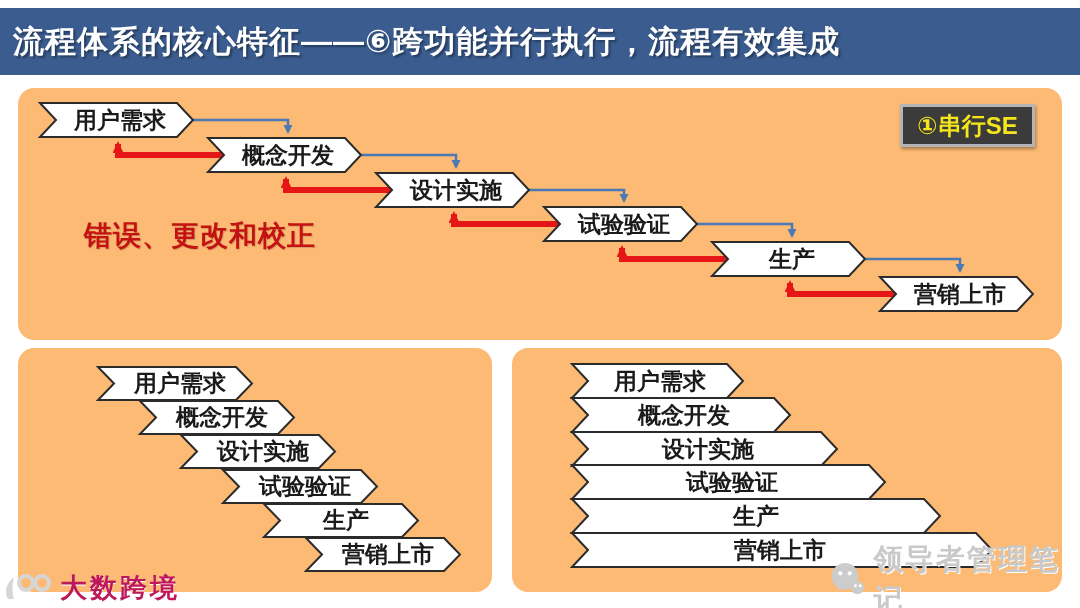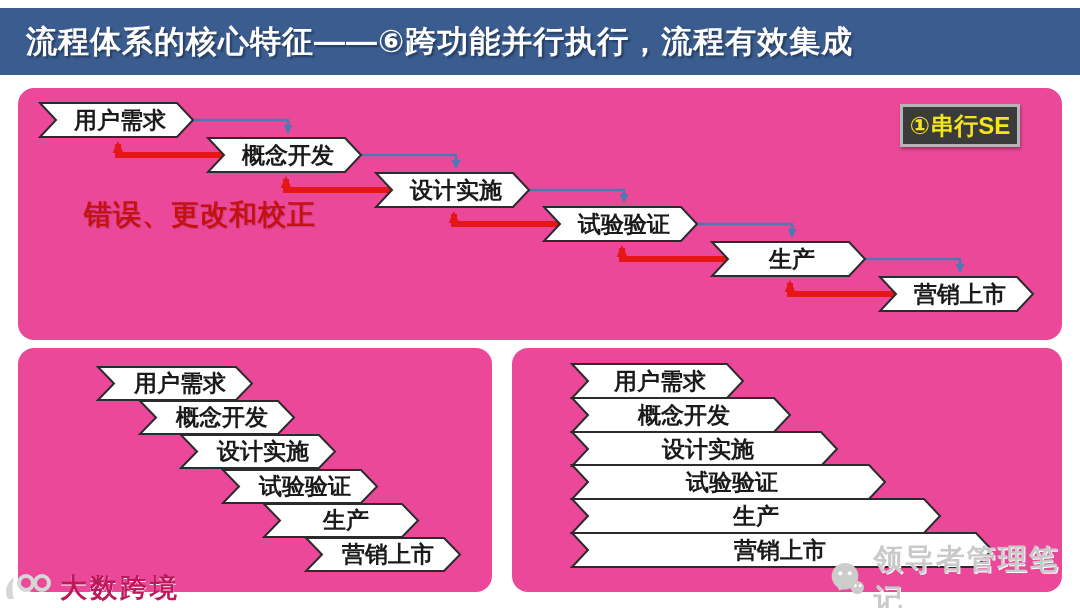--- a/index.html
+++ b/index.html
@@ -5,48 +5,48 @@
   * { margin:0; padding:0; box-sizing:border-box; }
   html,body { background:#ffffff; }
   body { font-family:"Liberation Sans","DejaVu Sans",sans-serif; }
   .page { position:relative; width:1080px; height:608px; background:#ffffff; overflow:hidden; }
 
   .title-bar {
     position:absolute; left:0; top:8px; width:1080px; height:67px;
     background:#3a5c8f; display:flex; align-items:center;
   }
   .title-bar .title-text {
-    color:#ffffff; font-size:31px; font-weight:bold; padding-left:26px;
+    color:#ffffff; font-size:31px; font-weight:bold; padding-left:13px;
     letter-spacing:1px; text-shadow:2px 2px 2px rgba(0,0,0,0.35); white-space:nowrap;
   }
 
   .panel {
-    position:absolute; background:#ec4899; border-radius:16px;
+    position:absolute; background:#fdba74; border-radius:16px;
   }
   .panel-top { left:18px; top:88px;  width:1044px; height:252px; }
   .panel-ce  { left:18px; top:348px; width:474px;  height:244px; }
   .panel-ie  { left:512px; top:348px; width:550px; height:244px; }
   .panel svg { position:absolute; left:0; top:0; }
 
   .chev { fill:#ffffff; stroke:#2b2b2b; stroke-width:2; stroke-linejoin:miter; }
   .stage-text { font-size:23px; font-weight:bold; fill:#1a1a1a; }
   .blue-line { fill:none; stroke:#4a79b3; stroke-width:2.5; }
   .red-line  { fill:none; stroke:#e41616; stroke-width:6; }
 
   .badge {
     position:absolute; background:#3b3b3b; border:3px solid #b5b5b5;
     display:flex; align-items:center; justify-content:center;
     color:#f5e61c; font-weight:bold; box-shadow:1px 2px 3px rgba(0,0,0,0.35);
   }
-  .badge-se { left:900px; top:104px; width:120px; height:43px; font-size:24px; }
+  .badge-se { left:900px; top:104px; width:135px; height:43px; font-size:24px; }
   .badge-ce { left:28px;  top:538px; width:157px; height:38px; font-size:22px; }
   .badge-ie { left:899px; top:363px; width:135px; height:39px; font-size:22px; }
 
   .feedback-label {
-    position:absolute; left:84px; top:196px;
+    position:absolute; left:84px; top:217px;
     color:#c41212; font-size:28px; font-weight:bold; letter-spacing:1px;
     text-shadow:1px 1px 1px rgba(0,0,0,0.15); white-space:nowrap;
   }
 
   .watermark { position:absolute; display:flex; align-items:center; gap:6px; pointer-events:none; }
   .wm-left  { left:2px; top:570px; }
   .wm-left .wm-text  { color:#be185d; font-size:27px; font-weight:bold; letter-spacing:3px; text-shadow:0 1px 0 #ffffff; }
   .wm-right { left:826px; top:540px; }
   .wm-right .wm-text { color:#c9c9c9; font-size:29px; font-weight:bold; letter-spacing:2px; text-shadow:1px 1px 0 #ffffff; }
 </style>

